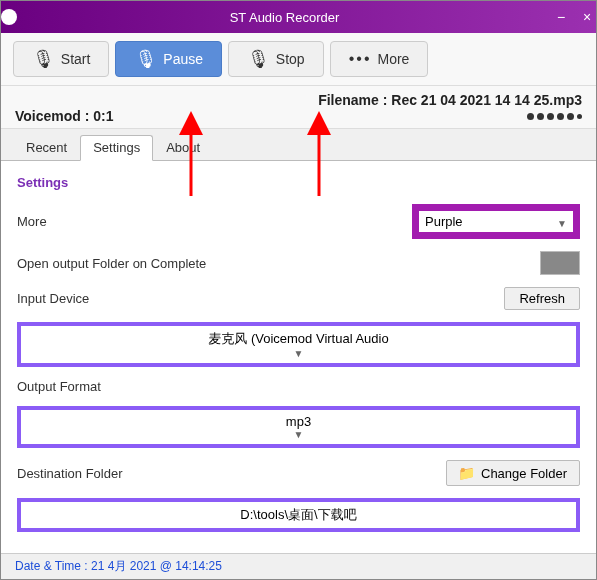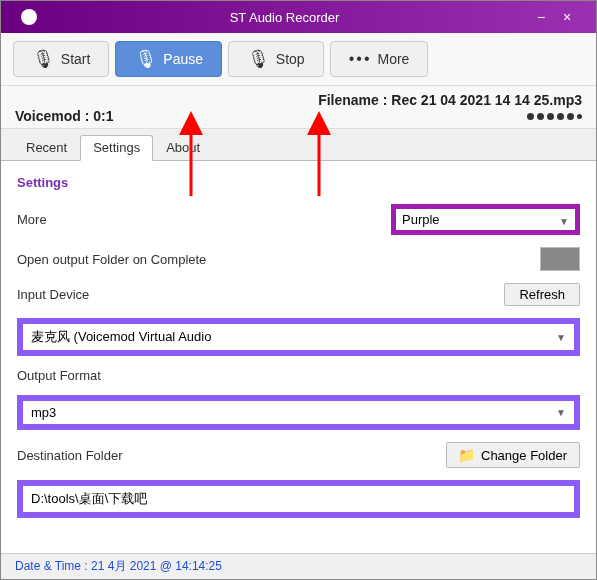--- a/index.html
+++ b/index.html
@@ -18,21 +18,21 @@
       border: 1px solid #888;
       display: flex;
       flex-direction: column;
     }
     .title-bar {
       background: linear-gradient(to right, #6a0080, #9b30b0);
       height: 32px;
       display: flex;
       align-items: center;
       justify-content: space-between;
-      padding: 0 20px;
+      padding: 0 0;
       flex-shrink: 0;
     }
     .title-bar-icon {
       width: 16px;
       height: 16px;
       background: #fff;
       border-radius: 50%;
       flex-shrink: 0;
     }
     .title-bar-title {
@@ -172,25 +172,25 @@
       font-size: 13px;
       color: #333;
       min-width: 200px;
     }
     .form-control-right {
       flex: 1;
       display: flex;
       justify-content: flex-end;
     }
     .select-box {
-      border: 5px solid #a21caf;
+      border: 7px solid #a21caf;
       background: white;
       padding: 3px 6px;
       font-size: 13px;
-      width: 189px;
+      width: 168px;
       display: flex;
       align-items: flex-end;
       justify-content: space-between;
       cursor: pointer;
     }
     .select-box .arrow {
       color: #666;
       font-size: 10px;
     }
     .color-box {
@@ -203,29 +203,30 @@
     .refresh-btn {
       padding: 3px 14px;
       border: 1px solid #bbb;
       background: #f0f0f0;
       font-size: 13px;
       cursor: pointer;
       border-radius: 2px;
     }
     .full-select {
       width: 100%;
-      border: 6px solid #8b5cf6;
+      border: 4px solid #8b5cf6;
       background: white;
       padding: 4px 8px;
       font-size: 13px;
       display: flex;
       align-items: center;
       justify-content: space-between;
       cursor: pointer;
       margin-bottom: 12px;
+      flex-direction: column;
     }
     .full-select .arrow {
       color: #666;
       font-size: 10px;
     }
     .change-folder-btn {
       padding: 4px 12px;
       background: #f0f0f0;
       border: 1px solid #bbb;
       font-size: 13px;

